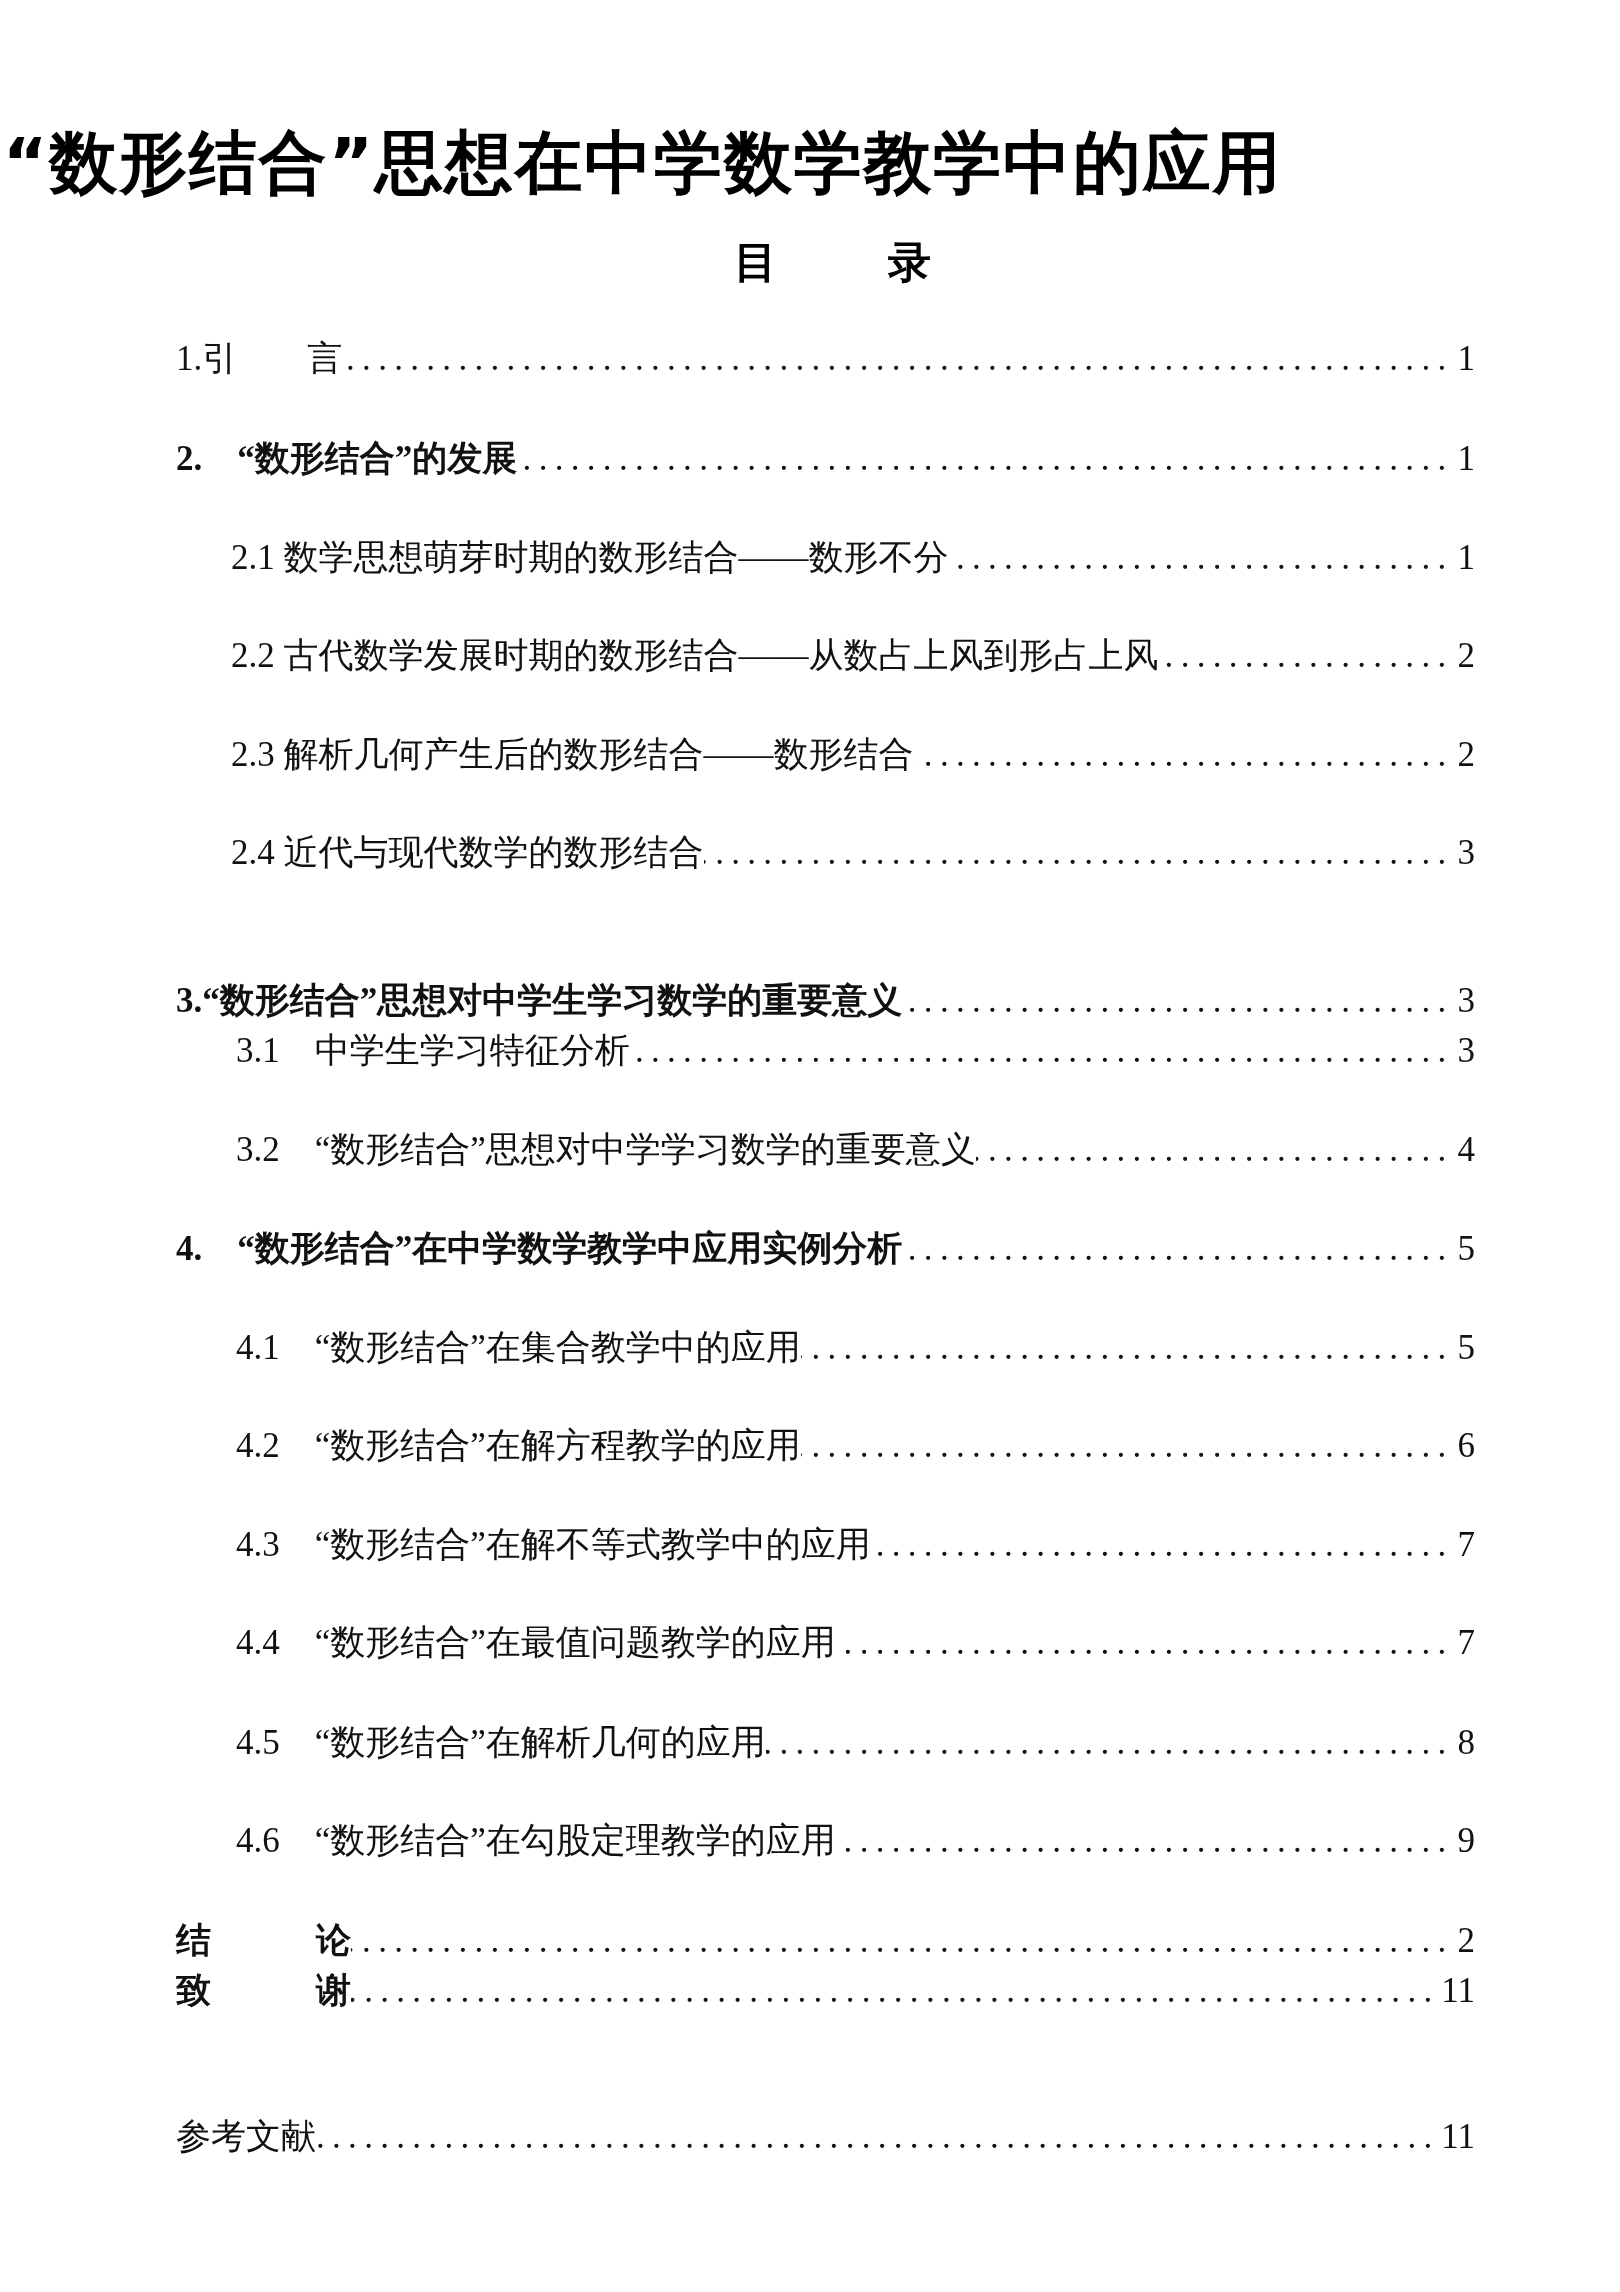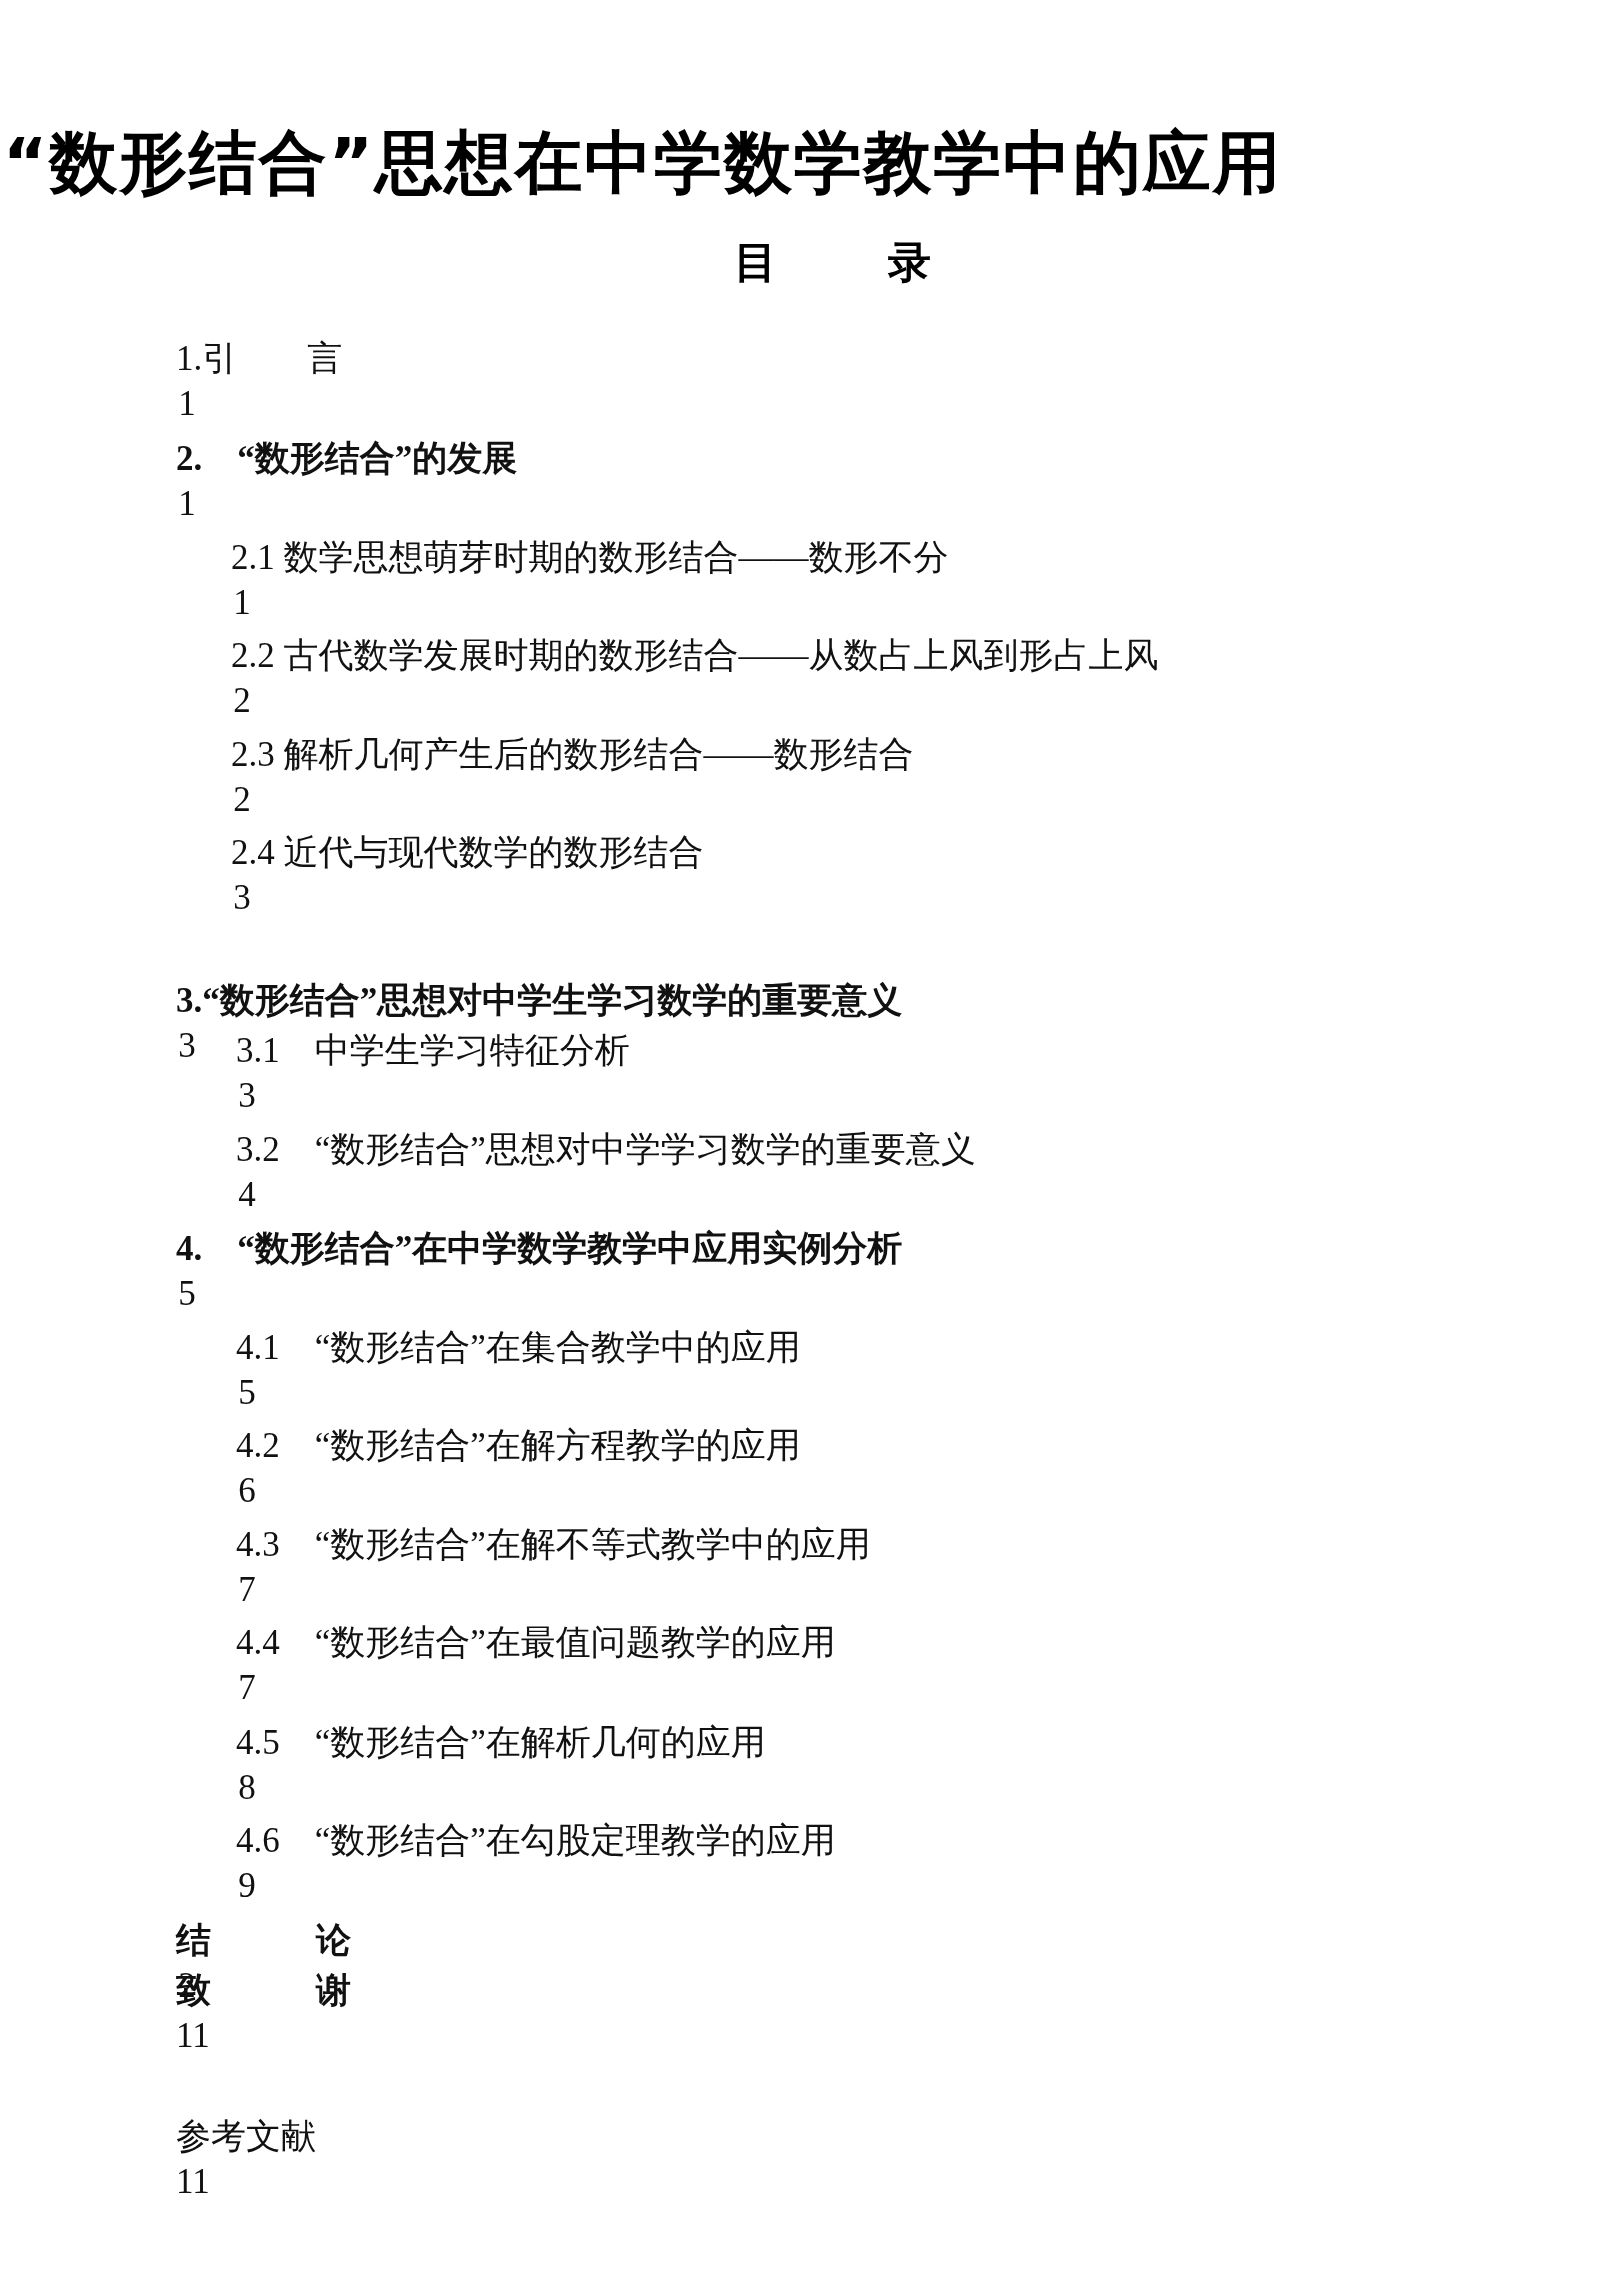--- a/index.html
+++ b/index.html
@@ -46,25 +46,24 @@
       position: absolute;
       left: 0;
       top: 0;
       width: 1620px;
     }
     .toc-row {
       position: absolute;
       right: 145px;
       height: 45px;
       display: flex;
-      align-items: flex-start;
+      align-items: flex-end;
       font-size: 35px;
       line-height: 45px;
       white-space: nowrap;
-      flex-direction: column;
     }
     .toc-row.level-1 { left: 176px; font-weight: bold; }
     .toc-row.level-1.plain { font-weight: normal; }
     .toc-row.level-2 { left: 231px; }
     .toc-row.level-2.wide { left: 236px; }
     .toc-label {
       flex: 0 0 auto;
     }
     .toc-leader {
       flex: 1 1 auto;

